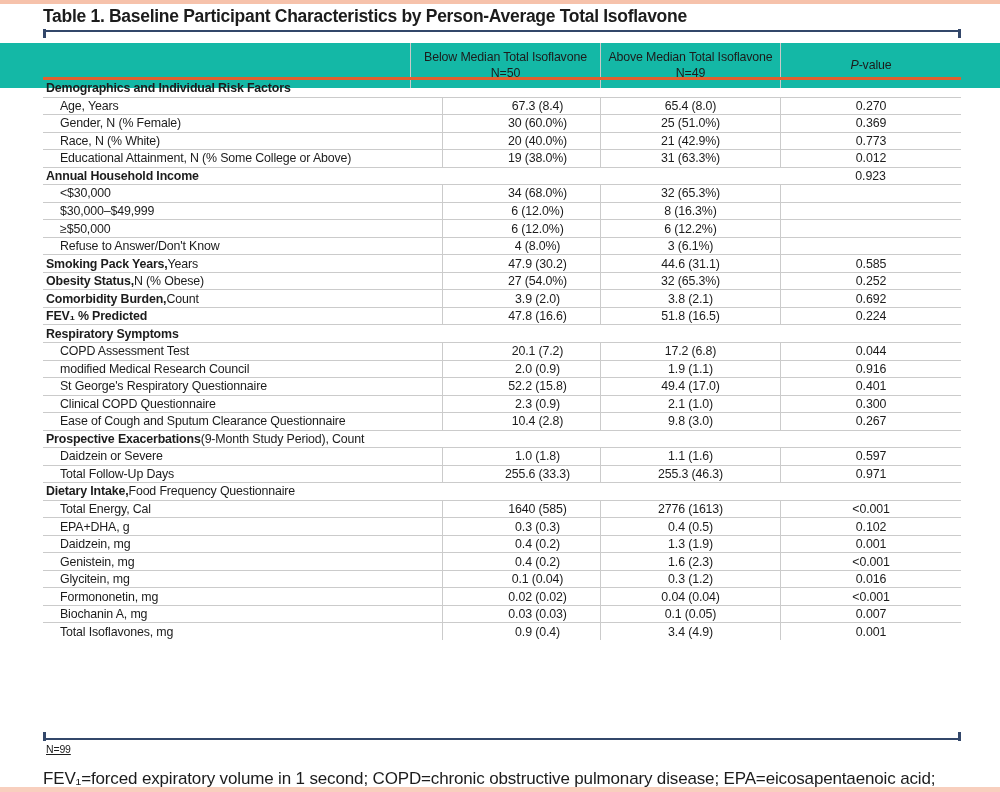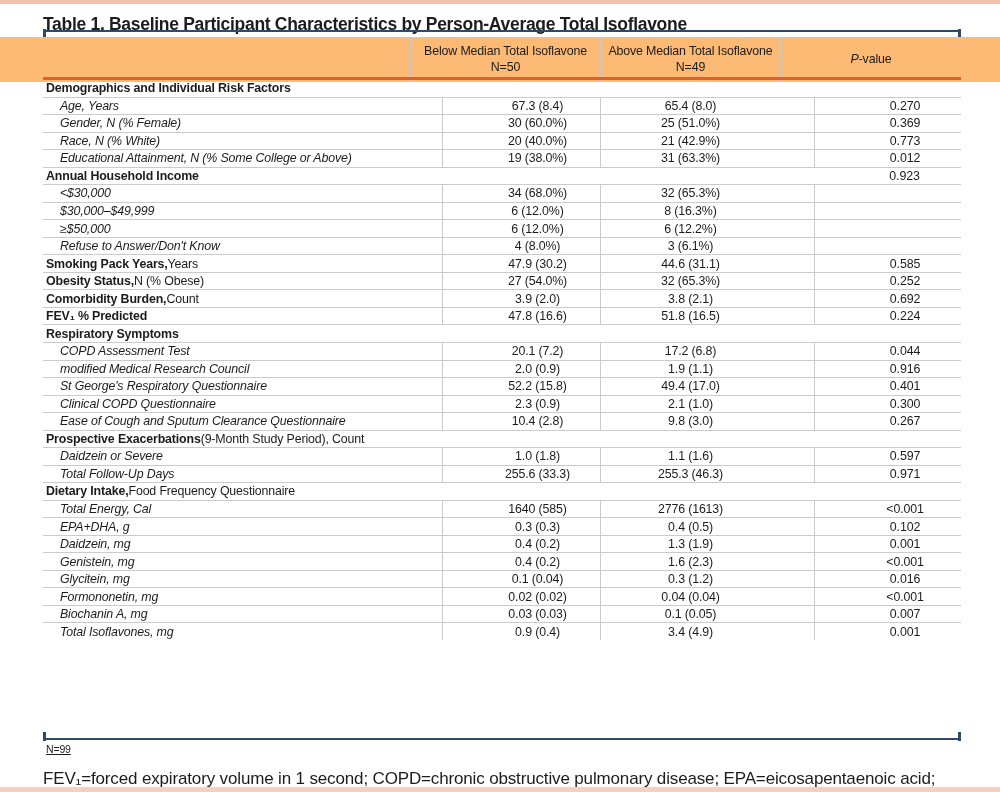--- a/index.html
+++ b/index.html
@@ -6,64 +6,64 @@
   html, body { margin:0; padding:0; }
   body {
     width:1000px; height:792px; position:relative; overflow:hidden;
     background:#ffffff; color:#1c1c1c;
     font-family:"Liberation Sans", sans-serif;
     letter-spacing:-0.15px;
   }
   .top-bar { position:absolute; left:0; top:0; width:1000px; height:4px; background:#f6c2ab; }
   .bottom-bar { position:absolute; left:0; bottom:0; width:1000px; height:5px; background:#f8cfbe; }
   .page-title {
-    position:absolute; left:43px; top:12px; width:930px;
+    position:absolute; left:43px; top:4px; width:930px;
     font-size:17.5px; font-weight:bold; letter-spacing:-0.3px; line-height:24px;
   }
   .bracket-top, .bracket-bottom {
     position:absolute; left:43px; width:918px; height:2.4px; background:#33476a;
   }
   .bracket-top { top:30px; }
   .bracket-bottom { top:738px; }
   .bracket-top::before, .bracket-top::after,
   .bracket-bottom::before, .bracket-bottom::after {
     content:""; position:absolute; width:2.6px; background:#33476a;
   }
   .bracket-top::before { left:0; top:-1px; height:9px; }
   .bracket-top::after { right:0; top:-1px; height:9px; }
   .bracket-bottom::before { left:0; bottom:-1px; height:9px; }
   .bracket-bottom::after { right:0; bottom:-1px; height:9px; }
   .header-band {
-    position:absolute; left:0; top:37px; width:1000px; height:44.5px;
-    background:#fdba74;
+    position:absolute; left:0; top:43px; width:1000px; height:44.5px;
+    background:#14b8a6;
   }
   .hcell {
     position:absolute; top:0; bottom:0;
     display:flex; flex-direction:column; align-items:center; justify-content:center;
     font-size:12.4px; line-height:1.32; text-align:center;
     border-left:1px solid #c9c9c9;
   }
   .hc0 { left:410px; width:190px; }
   .hc1 { left:600px; width:180px; }
   .hc2 { left:780px; width:181px; }
   .orange-rule { position:absolute; left:43px; top:77px; width:918px; height:2.6px; background:#e2602f; }
   .rows {
     position:absolute; left:43px; top:80px; width:918px; height:560px;
     display:flex; flex-direction:column; font-size:12.4px;
   }
   .row { position:relative; flex:1 1 0; border-bottom:1px solid #cbcbcb; }
   .row:last-child { border-bottom:none; }
   .cell { position:absolute; top:0; bottom:0; display:flex; align-items:center; white-space:nowrap; }
   .cell.label { left:0; width:730px; padding-left:3px; }
   .row.grid .cell.label { width:367px; }
-  .cell.label.indent { padding-left:17px;font-style:italic; }
+  .cell.label.indent { padding-left:17px; }
   .cell.val { justify-content:center; }
   .c0 { left:367px; width:190px;margin-left:32px; }
   .c1 { left:557px; width:180px; }
-  .c2 { left:771px; width:181px; }
+  .c2 { left:737px; width:181px; }
   .row.grid .val { border-left:1px solid #cbcbcb; }
   .cell b { font-weight:bold; }
   .n-note { position:absolute; left:46px; top:743px; font-size:10.5px;text-decoration:underline; }
   .footnote { position:absolute; left:43px; top:769px; width:930px; font-size:17px; }
   .italic { font-style:italic; }
 </style>
 </head>
 <body>
 
 <div class="top-bar"></div>

